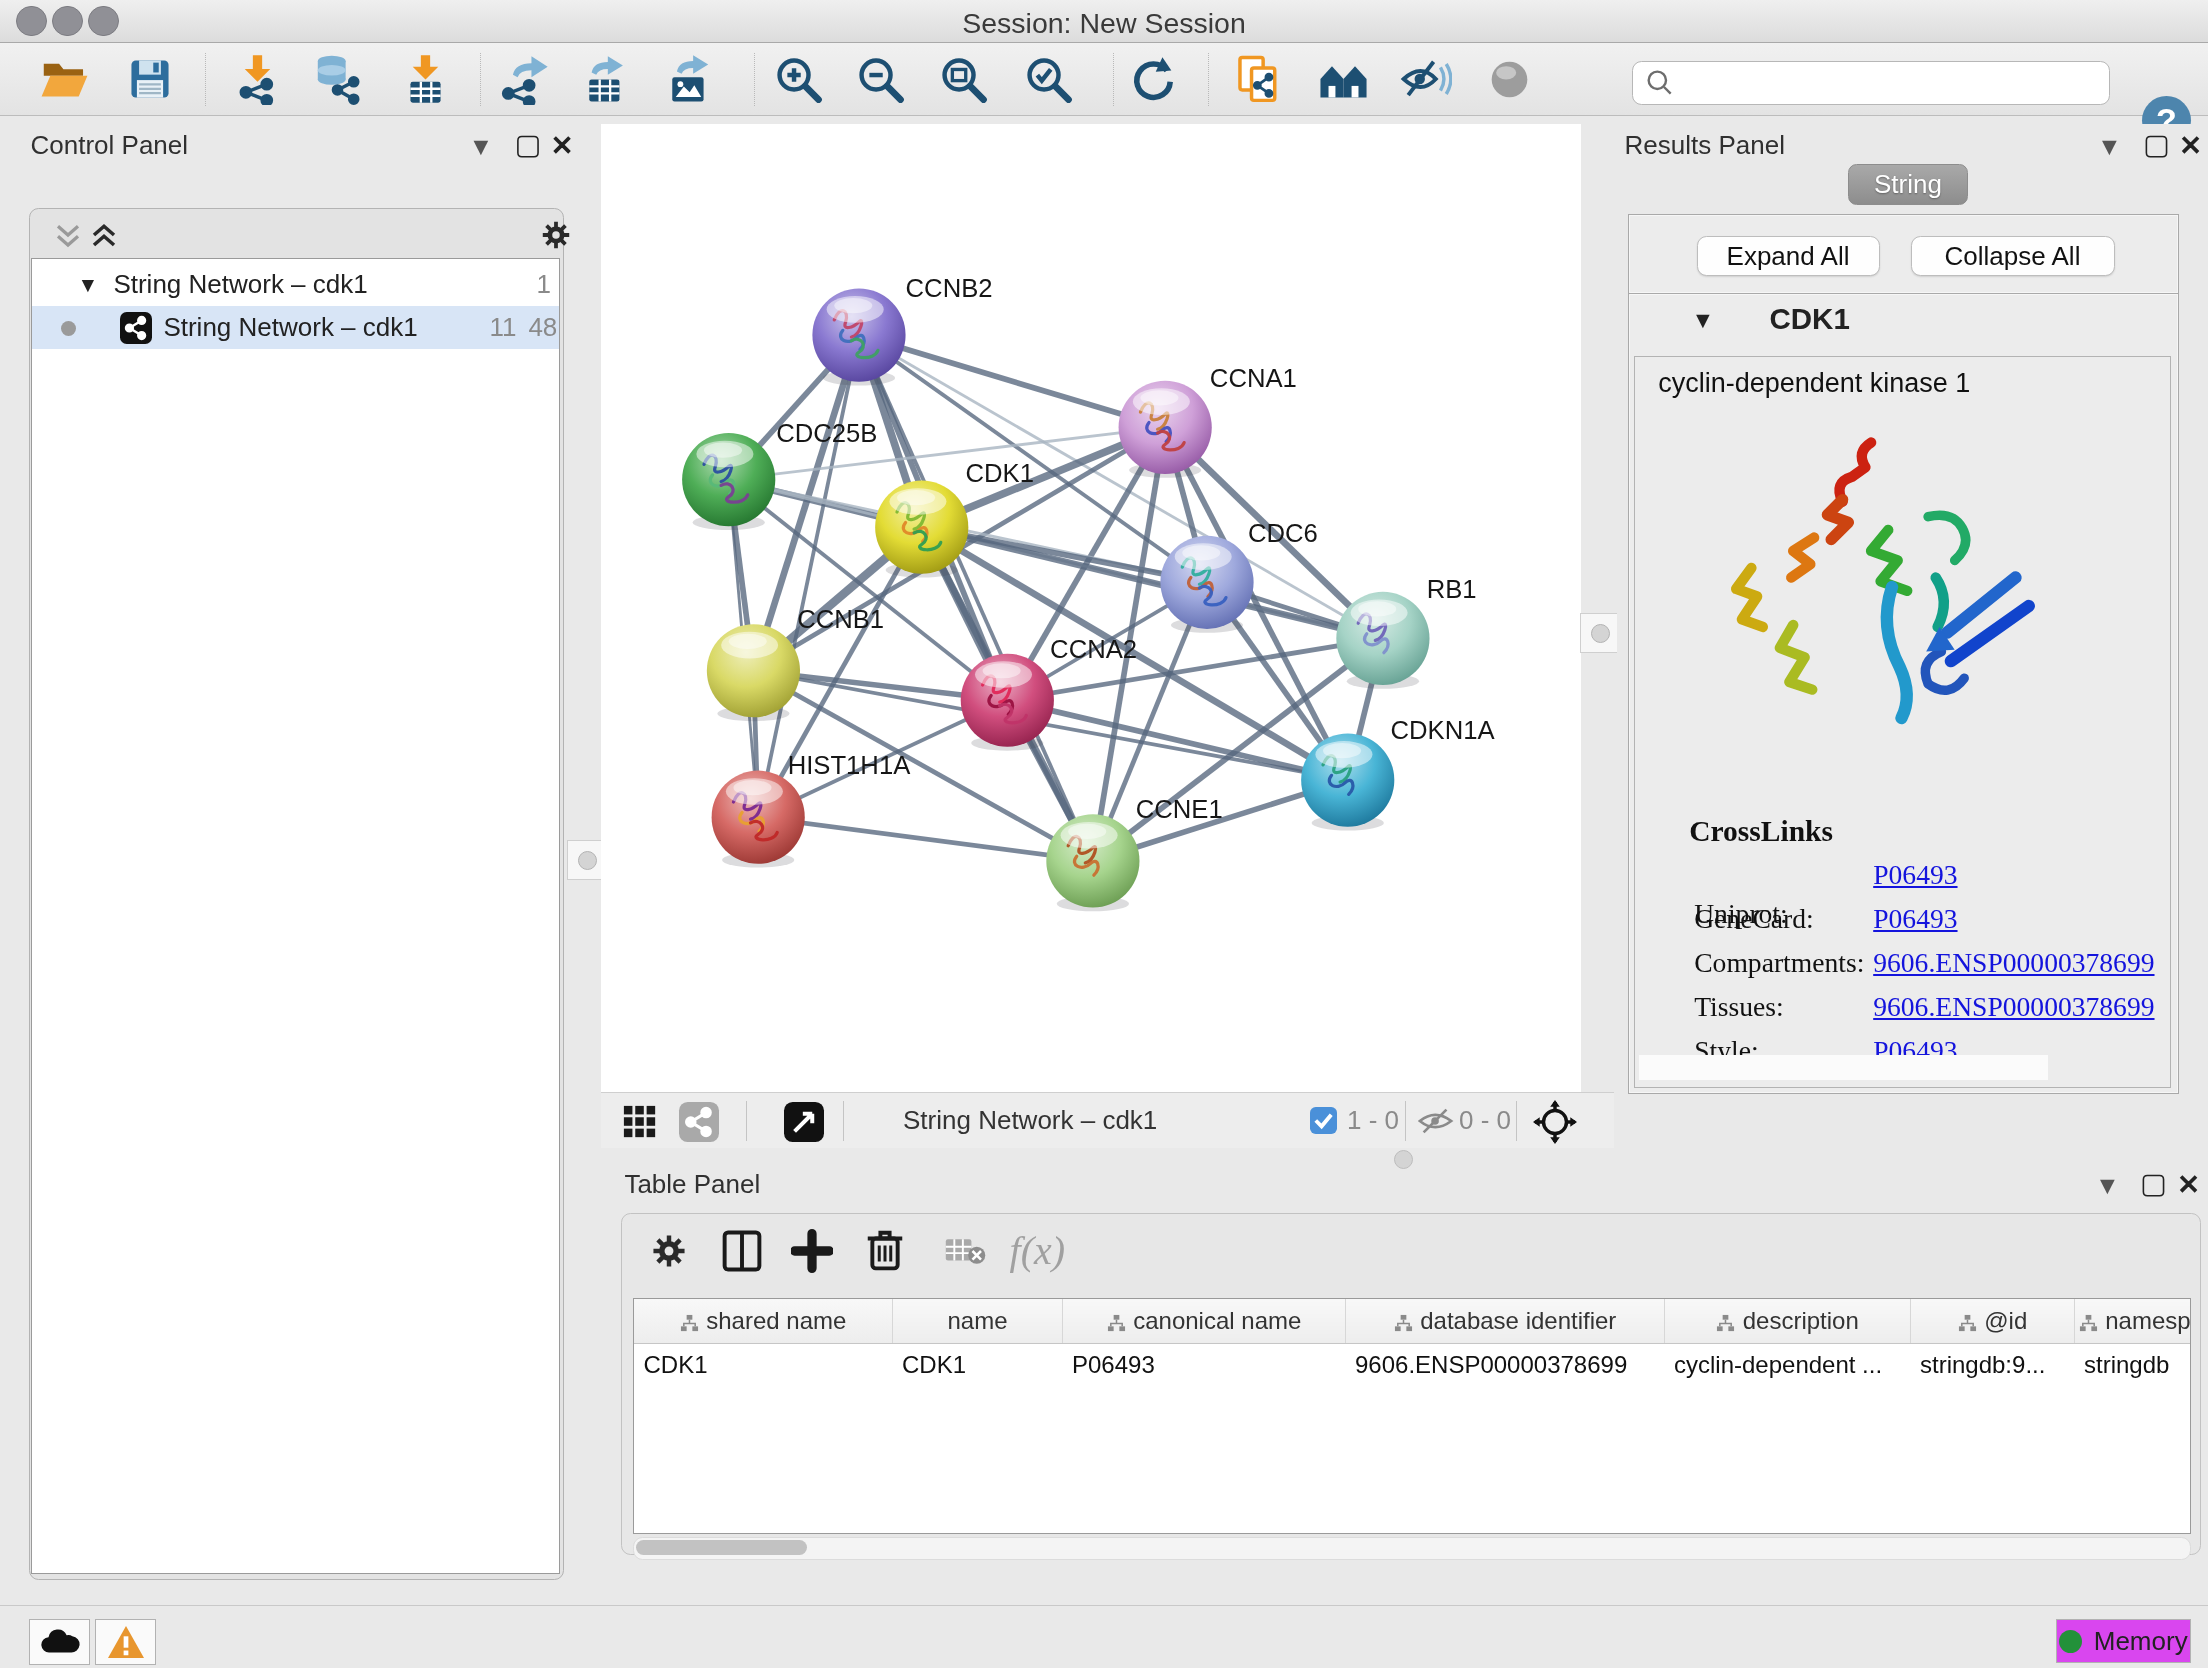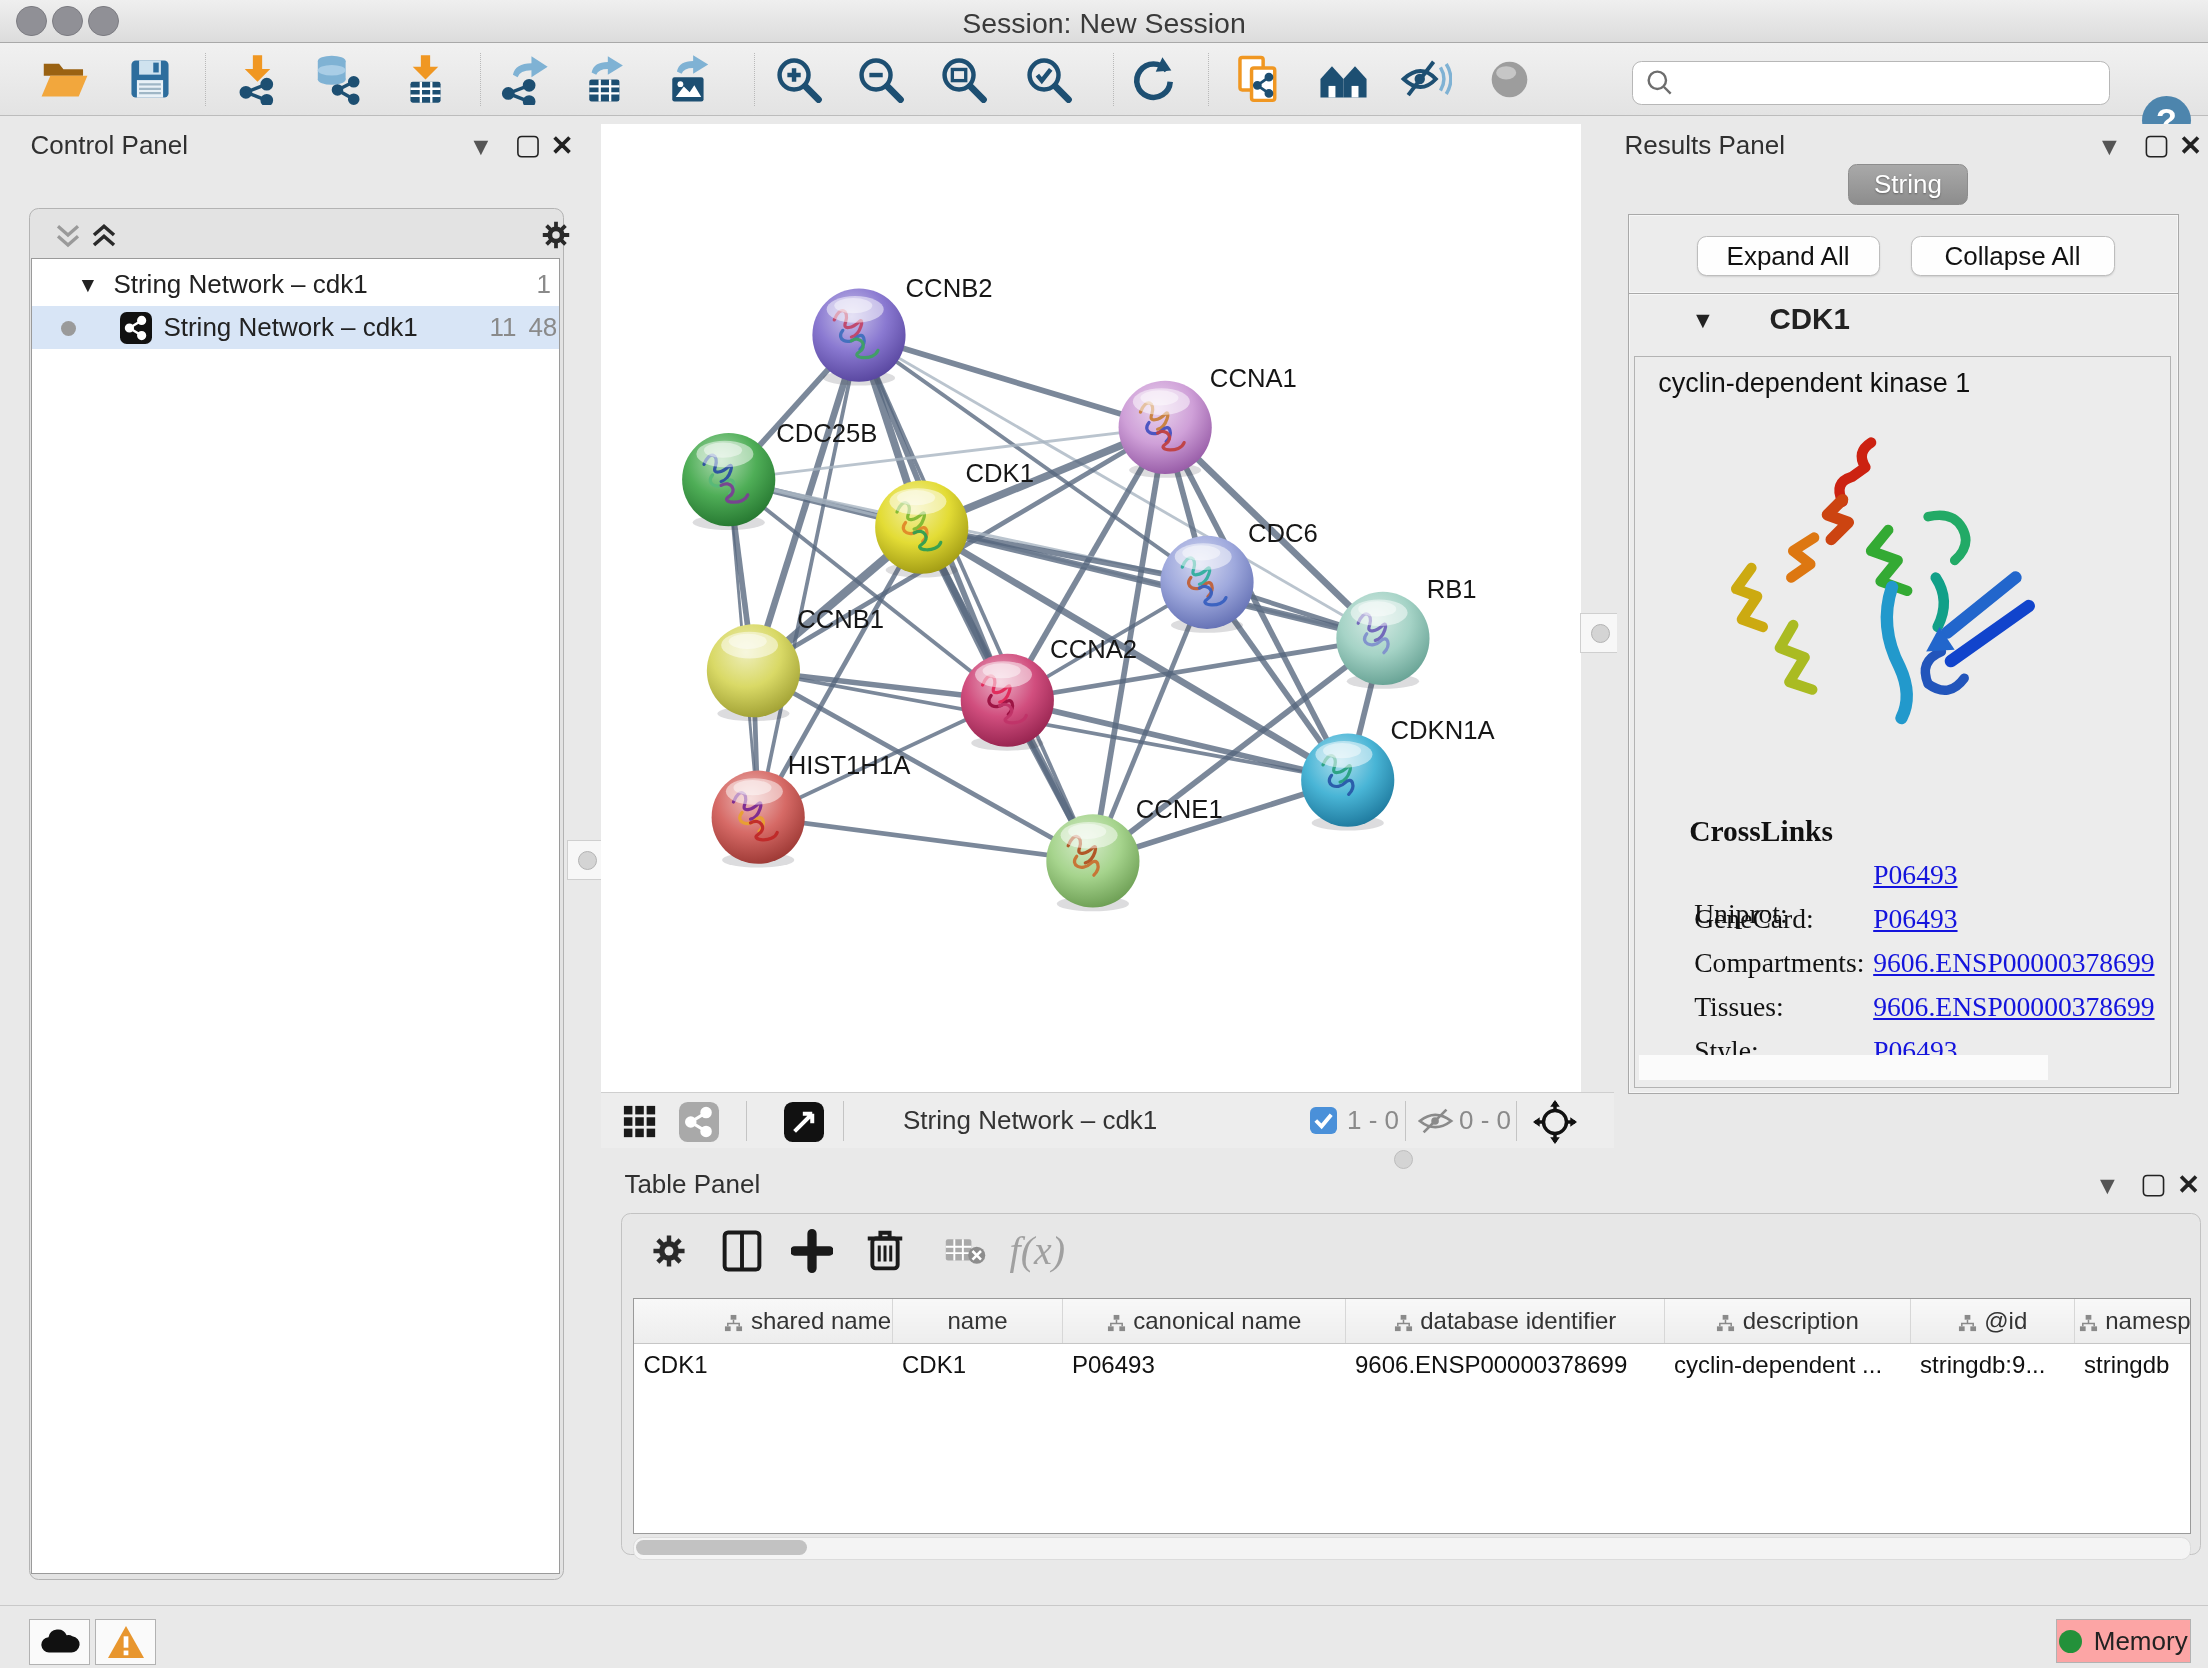--- a/index.html
+++ b/index.html
@@ -88,21 +88,21 @@
   td{height:42px;font-size:24px;color:#111;padding:0 9.5px;overflow:hidden;white-space:nowrap;}
   .hscroll{position:absolute;left:11.4px;top:323px;width:1556px;height:21px;background:#f4f4f4;
     border:1px solid #dcdcdc;border-radius:9.5px;}
   .hthumb{position:absolute;left:1.9px;top:1.9px;width:171px;height:15px;background:#c2c2c2;border-radius:7.6px;}
 
   
   #statusbar{position:absolute;left:0;top:1605px;width:2208px;height:64px;background:#e9e9e9;
     border-top:1px solid #c9c9c9;}
   .sbtn{position:absolute;top:13.3px;width:59px;height:44px;background:#fafafa;border:1.9px solid #b2b2b2;
     display:flex;align-items:center;justify-content:center;}
-  #memory-btn{position:absolute;left:2056px;top:13.3px;width:133px;height:42px;background:#fca5a5;
+  #memory-btn{position:absolute;left:2056px;top:13.3px;width:133px;height:42px;background:#d946ef;
     border:1.9px solid #b2b2b2;display:flex;align-items:center;justify-content:center;font-size:26px;}
   #memory-btn i{width:23px;height:23px;border-radius:50%;background:#23913a;margin-right:11.4px;}
 </style>
 </head>
 <body>
 
 <div class="titlebar">
   <span class="tl" style="left:16px"></span>
   <span class="tl" style="left:52px"></span>
   <span class="tl" style="left:88px"></span>
@@ -696,21 +696,21 @@
       <circle cx="31" cy="19" r="8" fill="#8d8d8d"></circle>
         <path d="M27 15l8 8M35 15l-8 8" stroke="#fff" stroke-width="2.4"></path>
       </svg>
     <div class="abs" style="left:388px;top:13.3px;font-family:'Liberation Serif',serif;font-style:italic;
          font-size:40px;color:#a0a0a0">f(x)</div>
 
     <div id="tp-table">
       <table id="data-table">
           <thead>
             <tr id="tbl-head">
-              <th style="width: 256px; text-align: right;"><svg width="19" height="19" viewBox="0 0 20 20" style="vertical-align:-3.8px;margin-right:7.6px">
+              <th style="width: 256px;"><svg width="19" height="19" viewBox="0 0 20 20" style="vertical-align:-3.8px;margin-right:7.6px">
                   <rect x="7" y="1" width="6" height="5" fill="#8a8a8a"></rect>
                   <rect x="1" y="13" width="6" height="5" fill="#8a8a8a"></rect>
                   <rect x="13" y="13" width="6" height="5" fill="#8a8a8a"></rect>
                   <path d="M10 6v4M4 13v-3h12v3" stroke="#8a8a8a" fill="none" stroke-width="1.6"></path>
                 </svg><span>shared name</span></th>
               <th style="width: 167px;"><span>name</span></th>
               <th style="width: 280px;"><svg width="19" height="19" viewBox="0 0 20 20" style="vertical-align:-3.8px;margin-right:7.6px">
                   <rect x="7" y="1" width="6" height="5" fill="#8a8a8a"></rect>
                   <rect x="1" y="13" width="6" height="5" fill="#8a8a8a"></rect>
                   <rect x="13" y="13" width="6" height="5" fill="#8a8a8a"></rect>

